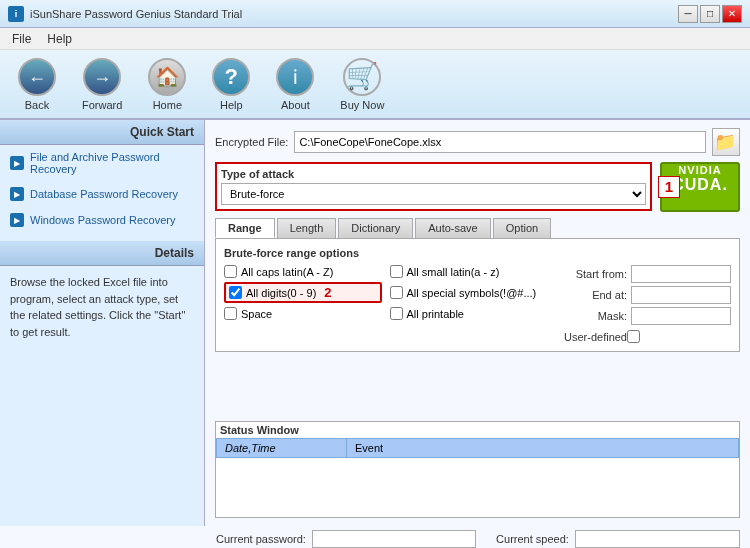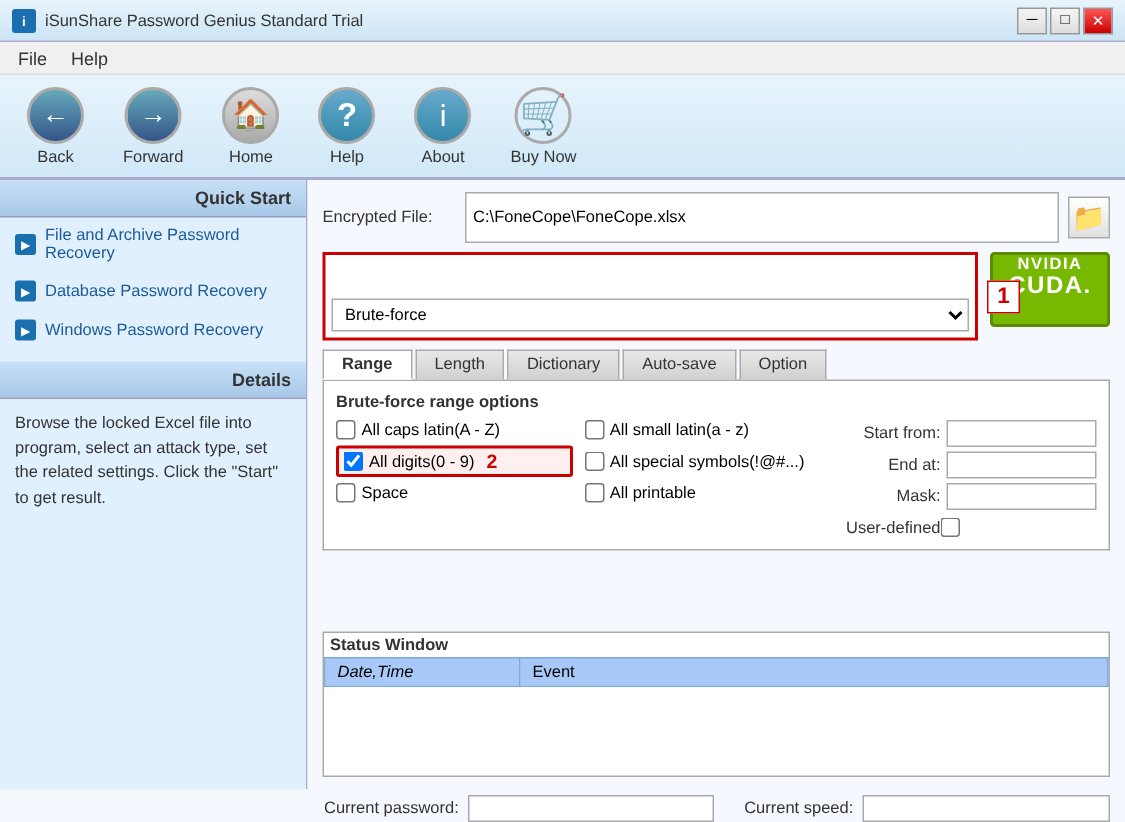--- a/index.html
+++ b/index.html
@@ -118,26 +118,25 @@
     }
 
     .field-row {
       display: flex;
       align-items: center;
       gap: 6px;
     }
     .field-label { font-size: 11px; color: #333; white-space: nowrap; }
     .field-input {
       flex: 1;
-      height: 34px;
+      height: 22px;
       border: 1px solid #aaa;
       background: white;
       padding: 2px 4px;
       font-size: 11px;
-      margin-left: 16px;
     }
     .browse-btn {
       width: 28px; height: 28px;
       background: linear-gradient(to bottom, #fff, #e0e0e0);
       border: 1px solid #aaa;
       cursor: pointer;
       display: flex; align-items: center; justify-content: center;
       font-size: 16px; color: #ffa500;
     }
 
@@ -159,21 +158,20 @@
       align-items: center;
       gap: 4px;
     }
     .attack-select {
       flex: 1;
       height: 22px;
       border: 1px solid #aaa;
       background: white;
       font-size: 11px;
       padding: 0 4px;
-      margin-top: 25px;
     }
 
     
     .nvidia-badge {
       width: 80px; height: 50px;
       background: #76b900;
       border: 2px solid #5a8a00;
       display: flex;
       flex-direction: column;
       align-items: center;
@@ -386,20 +384,21 @@
       <span class="field-label">Encrypted File:</span>
       <input class="field-input" type="text" value="C:\FoneCope\FoneCope.xlsx" style="">
       <button class="browse-btn">
         <span style="font-size:18px;">📁</span>
       </button>
     </div>
 
     <div style="display:flex; gap:8px; align-items:flex-start;">
       <div style="flex:1; position:relative;">
         <div class="attack-box">
+          <div class="attack-box-label">Type of attack</div>
           <div class="attack-select-row">
             <select class="attack-select">
               <option>Brute-force</option>
               <option>Dictionary</option>
               <option>Smart</option>
             </select>
           </div>
         </div>
         <div style="position:absolute; right:-28px; top:50%; transform:translateY(-50%); background:white; border:1.5px solid #cc0000; color:#cc0000; font-weight:bold; font-size:15px; width:22px; height:22px; display:flex; align-items:center; justify-content:center;">1</div>
       </div>

